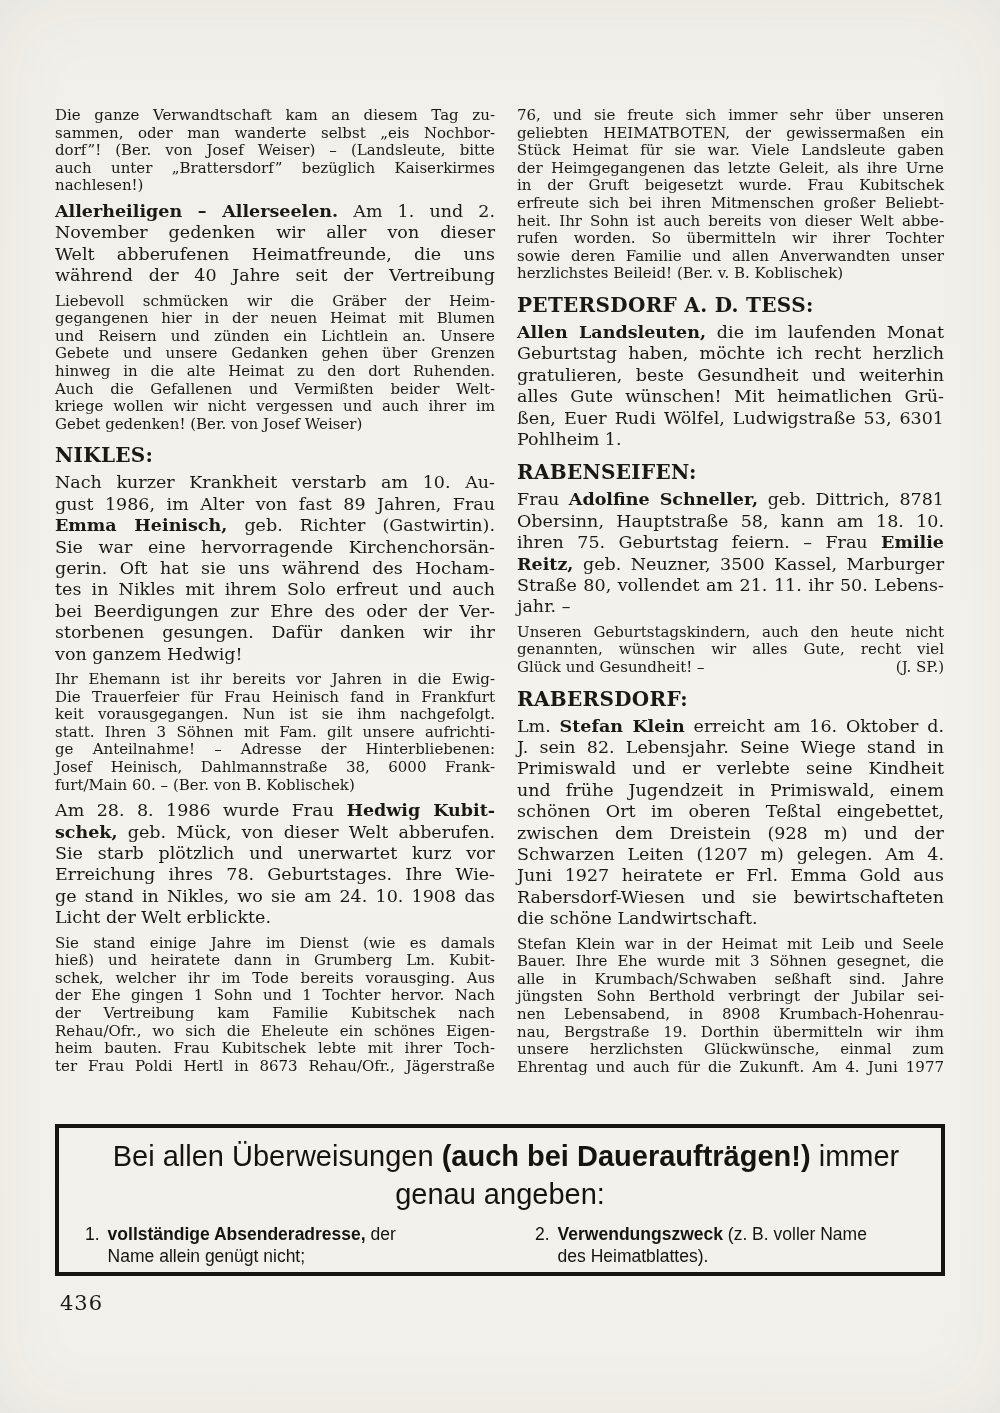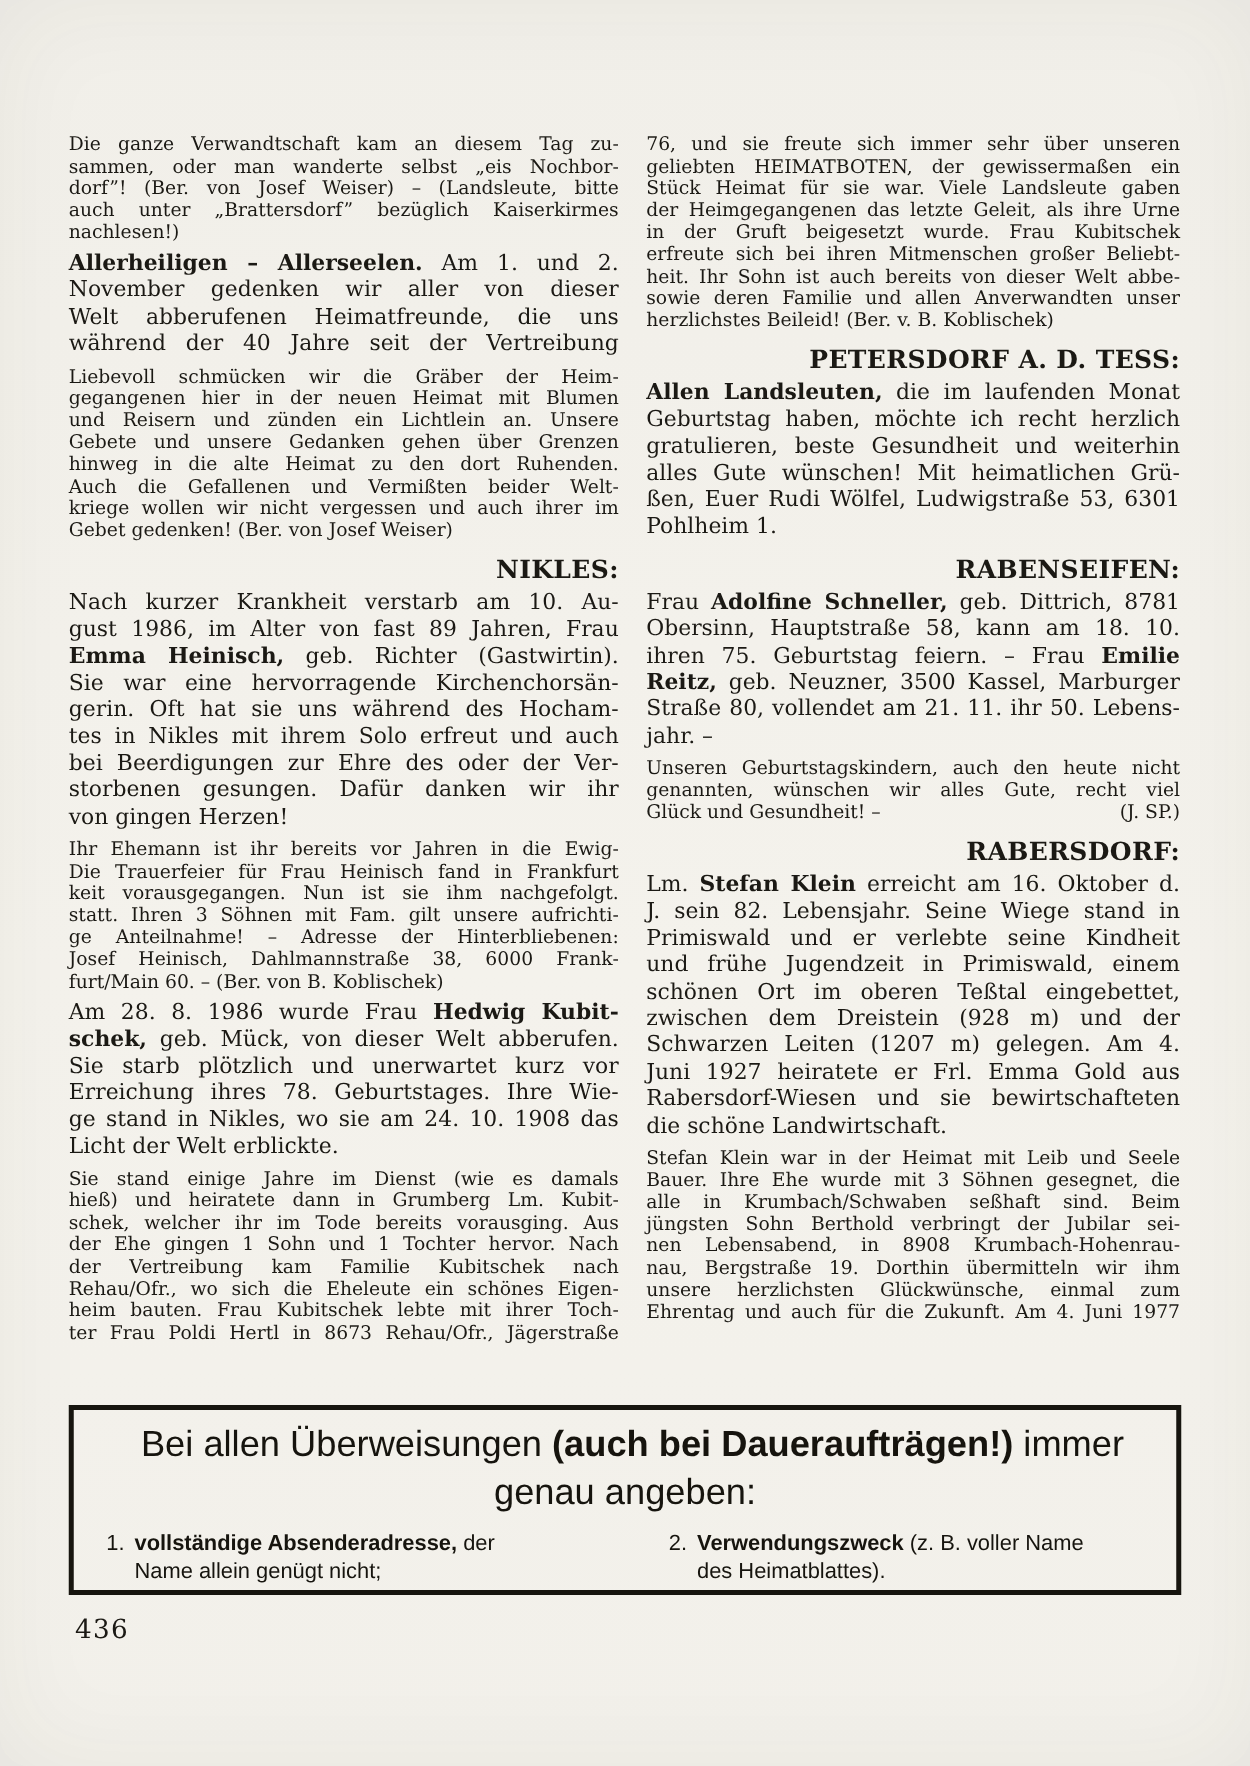--- a/index.html
+++ b/index.html
@@ -28,21 +28,20 @@
   .p-large, .p-small { margin: 0 0 6px 0; hyphens: none; }
   .p-large { font-size: 17.5px; line-height: 21.4px; }
   .p-small { font-size: 15px;   line-height: 17.6px; }
 
   .heading {
     font-weight: 700;
     font-size: 20px;
     line-height: 24px;
     margin: 10px 0 5px 0;
     letter-spacing: 0.3px;
-    text-align: right;
   }
 
   .tline {
     text-align: justify;
     text-align-last: justify;
     white-space: nowrap;
   }
   .tline-last { text-align-last: left; }
   .tline.split {
     display: flex;
@@ -118,21 +117,21 @@
       <div class="heading">NIKLES:</div>
       <div class="p-large">
         <div class="tline"><span>Nach kurzer Krankheit verstarb am 10. Au-</span></div>
         <div class="tline"><span>gust 1986, im Alter von fast 89 Jahren, Frau</span></div>
         <div class="tline"><b>Emma Heinisch,</b><span> geb. Richter (Gastwirtin).</span></div>
         <div class="tline"><span>Sie war eine hervorragende Kirchenchorsän-</span></div>
         <div class="tline"><span>gerin. Oft hat sie uns während des Hocham-</span></div>
         <div class="tline"><span>tes in Nikles mit ihrem Solo erfreut und auch</span></div>
         <div class="tline"><span>bei Beerdigungen zur Ehre des oder der Ver-</span></div>
         <div class="tline"><span>storbenen gesungen. Dafür danken wir ihr</span></div>
-        <div class="tline tline-last"><span>von gingen Herzen!</span></div>
+        <div class="tline tline-last"><span>von ganzem Hedwig!</span></div>
       </div>
       <div class="p-small">
         <div class="tline"><span>Ihr Ehemann ist ihr bereits vor Jahren in die Ewig-</span></div>
         <div class="tline"><span>Die Trauerfeier für Frau Heinisch fand in Frankfurt</span></div>
         <div class="tline"><span>keit vorausgegangen. Nun ist sie ihm nachgefolgt.</span></div>
         <div class="tline"><span>statt. Ihren 3 Söhnen mit Fam. gilt unsere aufrichti-</span></div>
         <div class="tline"><span>ge Anteilnahme! – Adresse der Hinterbliebenen:</span></div>
         <div class="tline"><span>Josef Heinisch, Dahlmannstraße 38, 6000 Frank-</span></div>
         <div class="tline tline-last"><span>furt/Main 60. – (Ber. von B. Koblischek)</span></div>
       </div>
@@ -158,20 +157,21 @@
 
   <div class="col col-right">
       <div class="p-small">
         <div class="tline"><span>76, und sie freute sich immer sehr über unseren</span></div>
         <div class="tline"><span>geliebten HEIMATBOTEN, der gewissermaßen ein</span></div>
         <div class="tline"><span>Stück Heimat für sie war. Viele Landsleute gaben</span></div>
         <div class="tline"><span>der Heimgegangenen das letzte Geleit, als ihre Urne</span></div>
         <div class="tline"><span>in der Gruft beigesetzt wurde. Frau Kubitschek</span></div>
         <div class="tline"><span>erfreute sich bei ihren Mitmenschen großer Beliebt-</span></div>
         <div class="tline"><span>heit. Ihr Sohn ist auch bereits von dieser Welt abbe-</span></div>
+        <div class="tline"><span>rufen worden. So übermitteln wir ihrer Tochter</span></div>
         <div class="tline"><span>sowie deren Familie und allen Anverwandten unser</span></div>
         <div class="tline tline-last"><span>herzlichstes Beileid! (Ber. v. B. Koblischek)</span></div>
       </div>
       <div class="heading">PETERSDORF A. D. TESS:</div>
       <div class="p-large">
         <div class="tline"><b>Allen Landsleuten,</b><span> die im laufenden Monat</span></div>
         <div class="tline"><span>Geburtstag haben, möchte ich recht herzlich</span></div>
         <div class="tline"><span>gratulieren, beste Gesundheit und weiterhin</span></div>
         <div class="tline"><span>alles Gute wünschen! Mit heimatlichen Grü-</span></div>
         <div class="tline"><span>ßen, Euer Rudi Wölfel, Ludwigstraße 53, 6301</span></div>
@@ -203,21 +203,21 @@
         <div class="tline"><span>schönen Ort im oberen Teßtal eingebettet,</span></div>
         <div class="tline"><span>zwischen dem Dreistein (928 m) und der</span></div>
         <div class="tline"><span>Schwarzen Leiten (1207 m) gelegen. Am 4.</span></div>
         <div class="tline"><span>Juni 1927 heiratete er Frl. Emma Gold aus</span></div>
         <div class="tline"><span>Rabersdorf-Wiesen und sie bewirtschafteten</span></div>
         <div class="tline tline-last"><span>die schöne Landwirtschaft.</span></div>
       </div>
       <div class="p-small">
         <div class="tline"><span>Stefan Klein war in der Heimat mit Leib und Seele</span></div>
         <div class="tline"><span>Bauer. Ihre Ehe wurde mit 3 Söhnen gesegnet, die</span></div>
-        <div class="tline"><span>alle in Krumbach/Schwaben seßhaft sind. Beim</span></div>
+        <div class="tline"><span>alle in Krumbach/Schwaben seßhaft sind. Jahre</span></div>
         <div class="tline"><span>jüngsten Sohn Berthold verbringt der Jubilar sei-</span></div>
         <div class="tline"><span>nen Lebensabend, in 8908 Krumbach-Hohenrau-</span></div>
         <div class="tline"><span>nau, Bergstraße 19. Dorthin übermitteln wir ihm</span></div>
         <div class="tline"><span>unsere herzlichsten Glückwünsche, einmal zum</span></div>
         <div class="tline"><span>Ehrentag und auch für die Zukunft. Am 4. Juni 1977</span></div>
       </div>
     </div>
 
   <div class="notice">
     <div class="notice-title notice-title-1"><span>Bei allen Überweisungen </span><b>(auch bei Daueraufträgen!)</b><span> immer</span></div>

